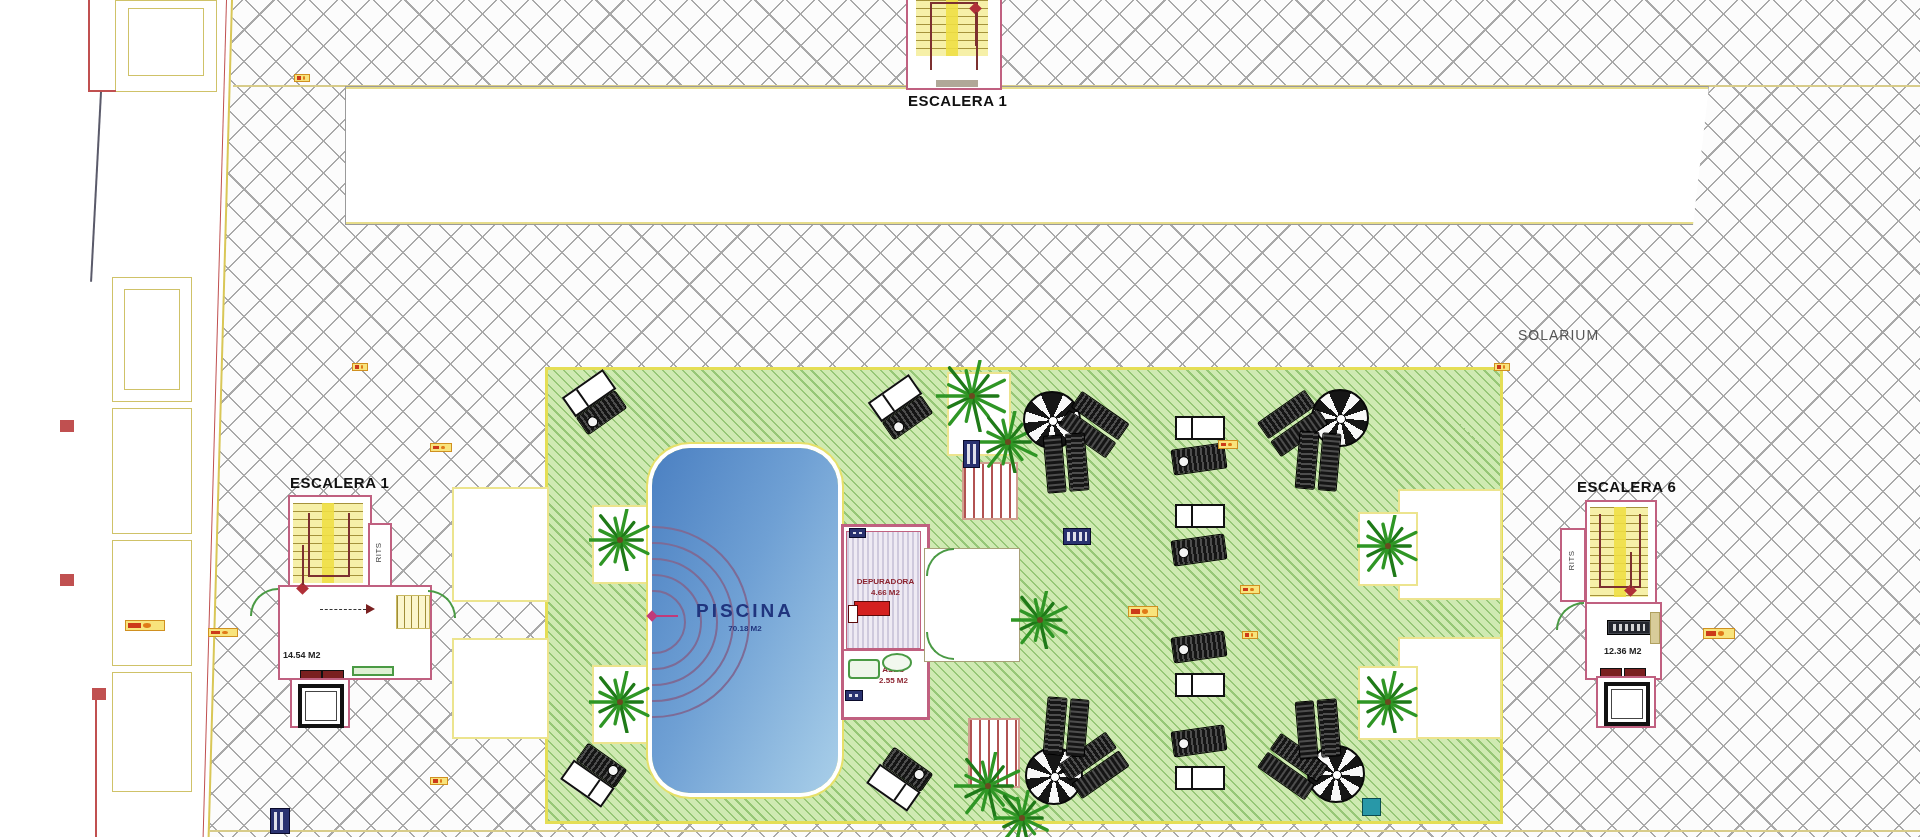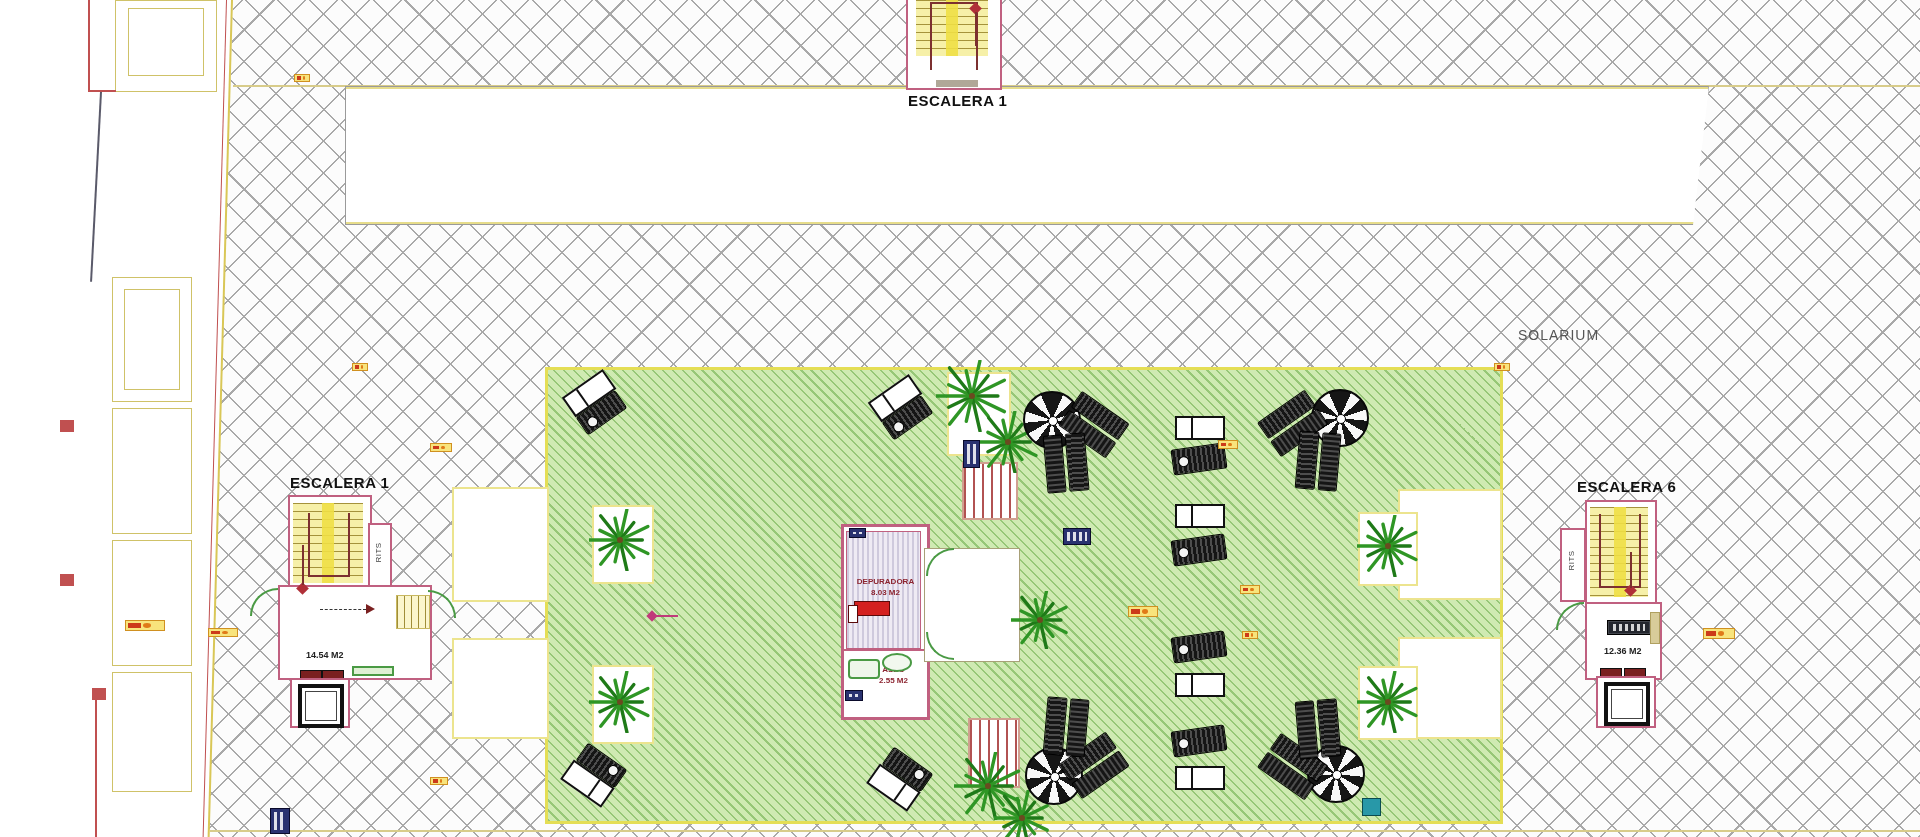--- a/index.html
+++ b/index.html
@@ -159,27 +159,36 @@
   <div class="planter" style="left:452px;top:487px;width:93px;height:111px;"></div>
   <div class="planter" style="left:452px;top:638px;width:93px;height:97px;"></div>
   <div class="planter" style="left:1398px;top:489px;width:100px;height:107px;"></div>
   <div class="planter" style="left:1398px;top:637px;width:100px;height:98px;"></div>
   <div class="planter" style="left:592px;top:505px;width:58px;height:75px;"></div>
   <div class="planter" style="left:592px;top:665px;width:58px;height:75px;"></div>
   <div class="planter" style="left:947px;top:372px;width:60px;height:80px;"></div>
   <div class="planter" style="left:1358px;top:512px;width:56px;height:70px;"></div>
   <div class="planter" style="left:1358px;top:666px;width:56px;height:70px;"></div>
 
+  <div class="pool">
+    <div class="arc" style="left:-94px;top:78px;width:188px;height:188px;"></div>
+    <div class="arc" style="left:-78px;top:94px;width:156px;height:156px;"></div>
+    <div class="arc" style="left:-62px;top:110px;width:124px;height:124px;"></div>
+    <div class="arc" style="left:-46px;top:126px;width:92px;height:92px;"></div>
+    <div class="arc" style="left:-30px;top:142px;width:60px;height:60px;"></div>
+    <div class="pool-name">PISCINA</div>
+    <div class="pool-area">70.18 M2</div>
+  </div>
   <div class="dia" style="left:648px;top:612px;width:8px;height:8px;background:#c03a7a;"></div>
   <div class="abs" style="left:656px;top:615px;width:22px;height:1.5px;background:#c03a7a;"></div>
 
   <div class="roomblock">
     <div class="dep-int"></div>
     <div class="room-lbl" style="top:50px;">DEPURADORA</div>
-    <div class="room-lbl" style="top:61px;">8.03 M2</div>
+    <div class="room-lbl" style="top:61px;">4.66 M2</div>
     <div class="pump"></div>
     <div class="abs" style="left:0;top:122px;width:100%;height:2px;background:var(--wall_pink);"></div>
     <div class="room-lbl" style="top:138px;left:8px;">ASEO</div>
     <div class="room-lbl" style="top:149px;left:8px;">2.55 M2</div>
     <div class="sink"></div>
     <div class="wc"></div>
   </div>
   <div class="patio"></div>
   <div class="arcdoor" style="left:926px;top:548px;transform:rotate(90deg);"></div>
   <div class="arcdoor" style="left:926px;top:632px;"></div>
@@ -196,21 +205,21 @@
   </div>
   <div class="wallbox" style="left:368px;top:523px;width:20px;height:62px;"></div>
   <div class="rits" style="left:368px;top:548px;">RITS</div>
   <div class="wallbox" style="left:278px;top:585px;width:150px;height:91px;">
     <div class="treadsH" style="left:116px;top:8px;width:32px;height:32px;"></div>
     <div class="abs" style="left:40px;top:22px;width:46px;border-top:1.5px dashed #333;"></div>
     <div class="abs" style="left:86px;top:17px;width:0;height:0;border-left:9px solid #7a2020;border-top:5px solid transparent;border-bottom:5px solid transparent;"></div>
   </div>
   <div class="dia" style="left:298px;top:584px;"></div>
   <div class="stem" style="left:302px;top:545px;width:1.5px;height:40px;"></div>
-  <div class="area-lbl" style="left:306px;top:650px;">14.54 M2</div>
+  <div class="area-lbl" style="left:283px;top:650px;">14.54 M2</div>
   <div class="arcdoor" style="left:250px;top:588px;transform:rotate(90deg);"></div>
   <div class="arcdoor" style="left:428px;top:590px;transform:rotate(180deg);"></div>
   <div class="sill" style="left:352px;top:666px;width:38px;height:6px;"></div>
   <div class="doorbar" style="left:300px;top:670px;"></div>
   <div class="doorbar" style="left:322px;top:670px;"></div>
   <div class="wallbox" style="left:290px;top:678px;width:56px;height:46px;"></div>
   <div class="lift" style="left:298px;top:684px;width:38px;height:36px;"></div>
 
   <div class="plan-lbl" style="left:1577px;top:478px;">ESCALERA 6</div>
   <div class="wallbox" style="left:1585px;top:500px;width:68px;height:102px;">

